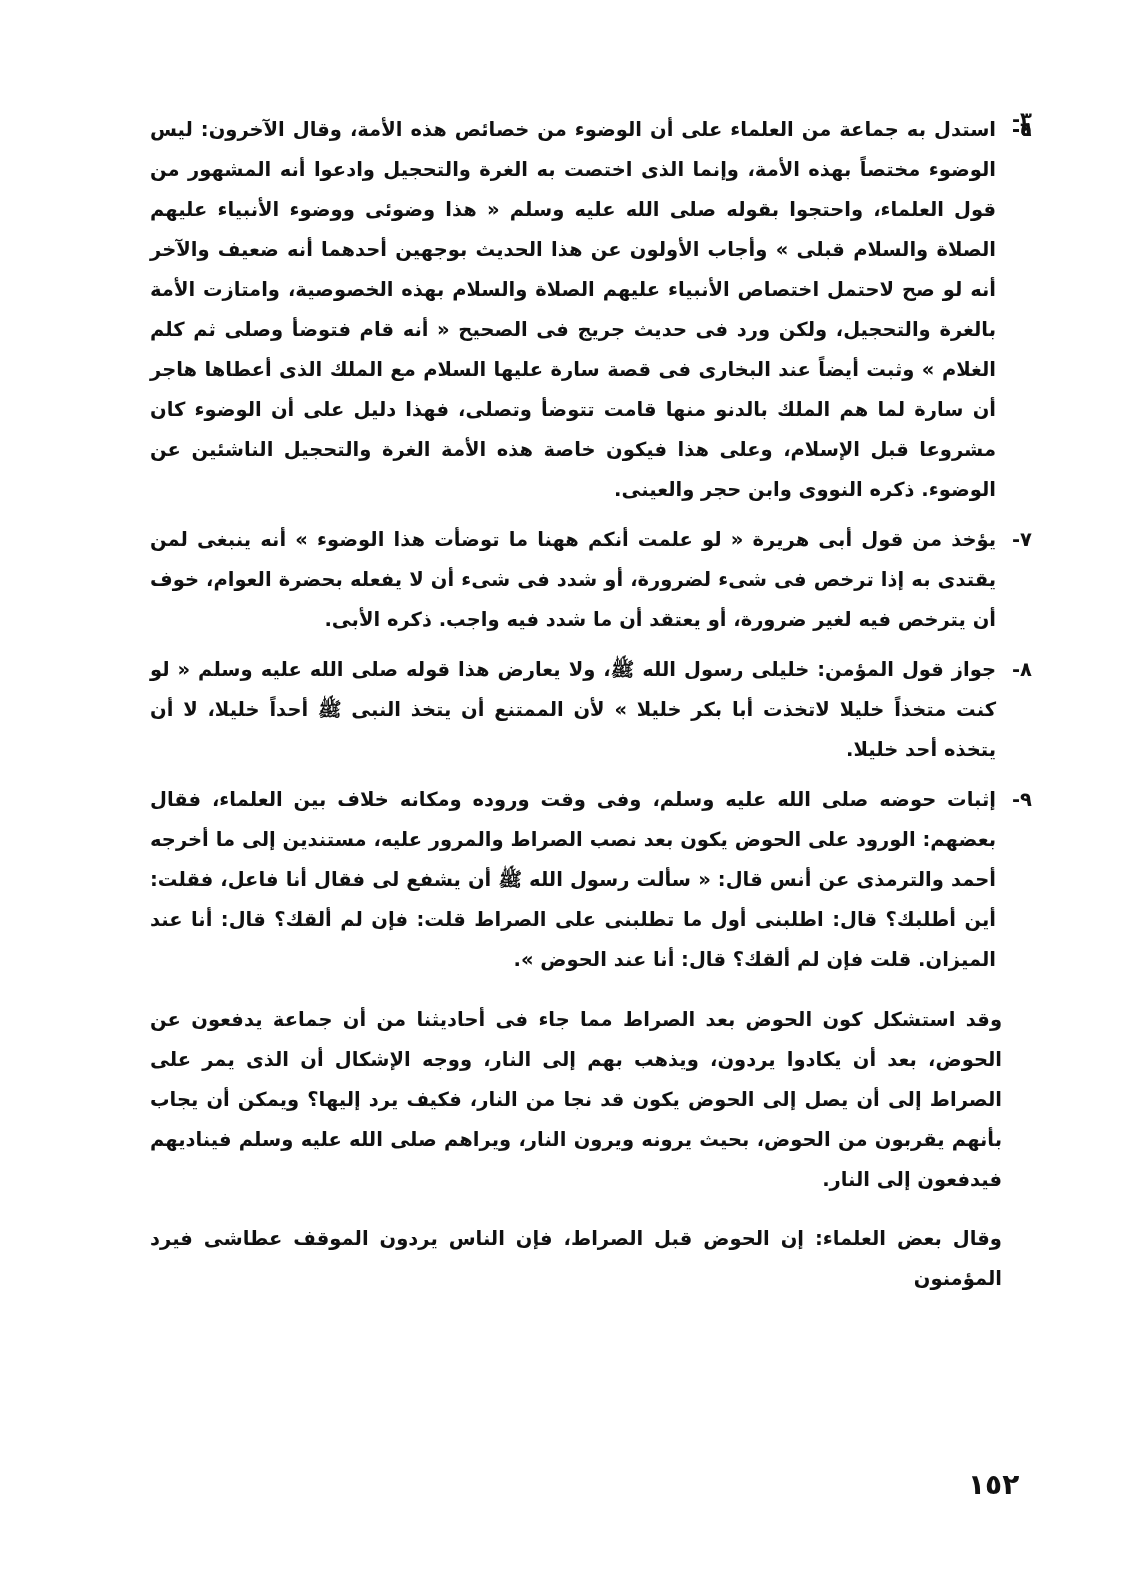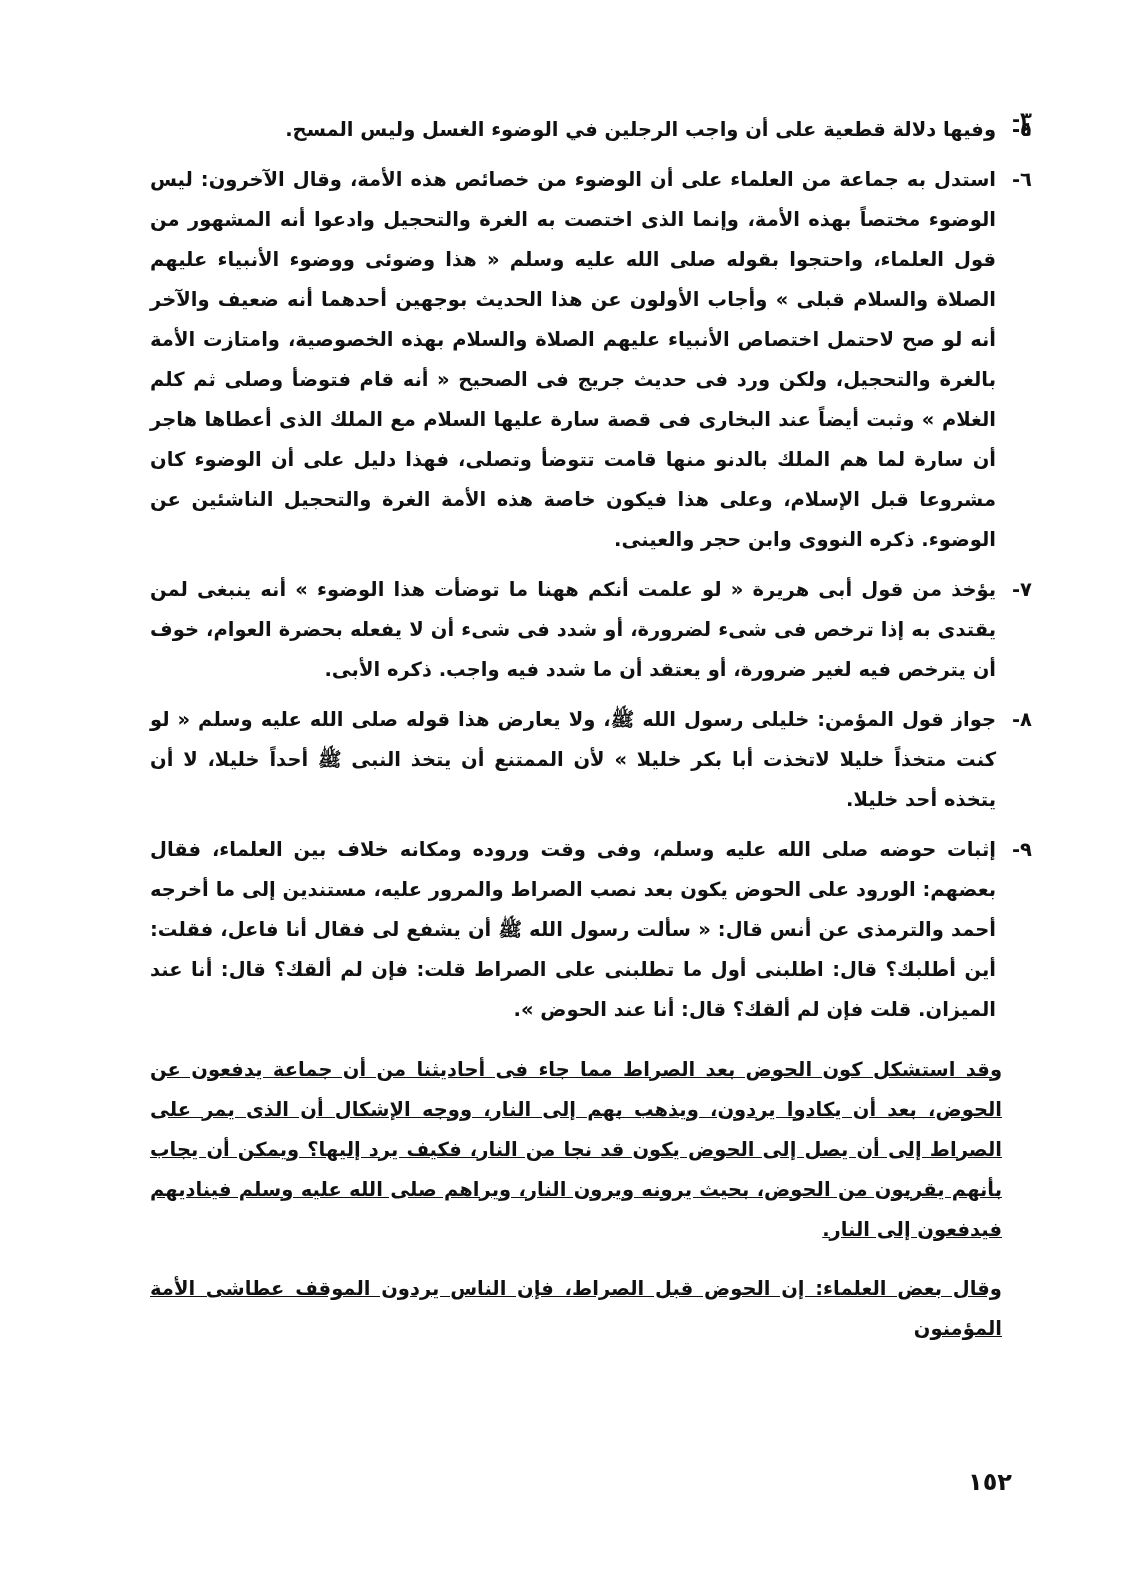--- a/index.html
+++ b/index.html
@@ -38,52 +38,50 @@
       top: 0;
       width: 36px;
       text-align: right;
     }
     .para {
       padding-right: 30px;
       font-size: 19.5px;
       line-height: 40px;
       font-weight: bold;
       margin-bottom: 10px;
-      text-decoration: underline;
     }
     .text {
       display: inline;
     }
     .page-number {
       position: absolute;
       left: 968px;
       top: 1468px;
       direction: rtl;
-      font-size: 24px;
+      font-size: 28px;
       font-weight: bold;
       color: #111;
       letter-spacing: 2px;
     }
   </style>
 </head>
 <body>
 
 <div class="page">
 
   <div class="item">
     <span class="num">٣-</span>
   </div>
 
   <div class="item">
     <span class="num">٤-</span>
   </div>
 
   <div class="item">
     <span class="num">٥-</span>
-    <span class="text">وفيها دلالة قطعية على أن واجب الرجلين في الوضوء الغسل وليس المسح.</span>
   </div>
 
   <div class="item">
     <span class="num">٦-</span>
     <span class="text">استدل به جماعة من العلماء على أن الوضوء من خصائص هذه الأمة، وقال الآخرون: ليس الوضوء مختصاً بهذه الأمة، وإنما الذى اختصت به الغرة والتحجيل وادعوا أنه المشهور من قول العلماء، واحتجوا بقوله صلى الله عليه وسلم « هذا وضوئى ووضوء الأنبياء عليهم الصلاة والسلام قبلى » وأجاب الأولون عن هذا الحديث بوجهين أحدهما أنه ضعيف والآخر أنه لو صح لاحتمل اختصاص الأنبياء عليهم الصلاة والسلام بهذه الخصوصية، وامتازت الأمة بالغرة والتحجيل، ولكن ورد فى حديث جريج فى الصحيح « أنه قام فتوضأ وصلى ثم كلم الغلام » وثبت أيضاً عند البخارى فى قصة سارة عليها السلام مع الملك الذى أعطاها هاجر أن سارة لما هم الملك بالدنو منها قامت تتوضأ وتصلى، فهذا دليل على أن الوضوء كان مشروعا قبل الإسلام، وعلى هذا فيكون خاصة هذه الأمة الغرة والتحجيل الناشئين عن الوضوء. ذكره النووى وابن حجر والعينى.</span>
   </div>
 
   <div class="item">
     <span class="num">٧-</span>
     <span class="text">يؤخذ من قول أبى هريرة « لو علمت أنكم ههنا ما توضأت هذا الوضوء » أنه ينبغى لمن يقتدى به إذا ترخص فى شىء لضرورة، أو شدد فى شىء أن لا يفعله بحضرة العوام، خوف أن يترخص فيه لغير ضرورة، أو يعتقد أن ما شدد فيه واجب. ذكره الأبى.</span>
@@ -94,17 +92,17 @@
     <span class="text">جواز قول المؤمن: خليلى رسول الله ﷺ، ولا يعارض هذا قوله صلى الله عليه وسلم « لو كنت متخذاً خليلا لاتخذت أبا بكر خليلا » لأن الممتنع أن يتخذ النبى ﷺ أحداً خليلا، لا أن يتخذه أحد خليلا.</span>
   </div>
 
   <div class="item">
     <span class="num">٩-</span>
     <span class="text">إثبات حوضه صلى الله عليه وسلم، وفى وقت وروده ومكانه خلاف بين العلماء، فقال بعضهم: الورود على الحوض يكون بعد نصب الصراط والمرور عليه، مستندين إلى ما أخرجه أحمد والترمذى عن أنس قال: « سألت رسول الله ﷺ أن يشفع لى فقال أنا فاعل، فقلت: أين أطلبك؟ قال: اطلبنى أول ما تطلبنى على الصراط قلت: فإن لم ألقك؟ قال: أنا عند الميزان. قلت فإن لم ألقك؟ قال: أنا عند الحوض ».</span>
   </div>
 
   <p class="para">وقد استشكل كون الحوض بعد الصراط مما جاء فى أحاديثنا من أن جماعة يدفعون عن الحوض، بعد أن يكادوا يردون، ويذهب بهم إلى النار، ووجه الإشكال أن الذى يمر على الصراط إلى أن يصل إلى الحوض يكون قد نجا من النار، فكيف يرد إليها؟ ويمكن أن يجاب بأنهم يقربون من الحوض، بحيث يرونه ويرون النار، ويراهم صلى الله عليه وسلم فيناديهم فيدفعون إلى النار.</p>
 
-  <p class="para">وقال بعض العلماء: إن الحوض قبل الصراط، فإن الناس يردون الموقف عطاشى الأمة المؤمنون</p>
+  <p class="para">وقال بعض العلماء: إن الحوض قبل الصراط، فإن الناس يردون الموقف عطاشى فيرد المؤمنون</p>
 
 </div>
 
 <div class="page-number">١٥٢</div>
 
 </body></html>

